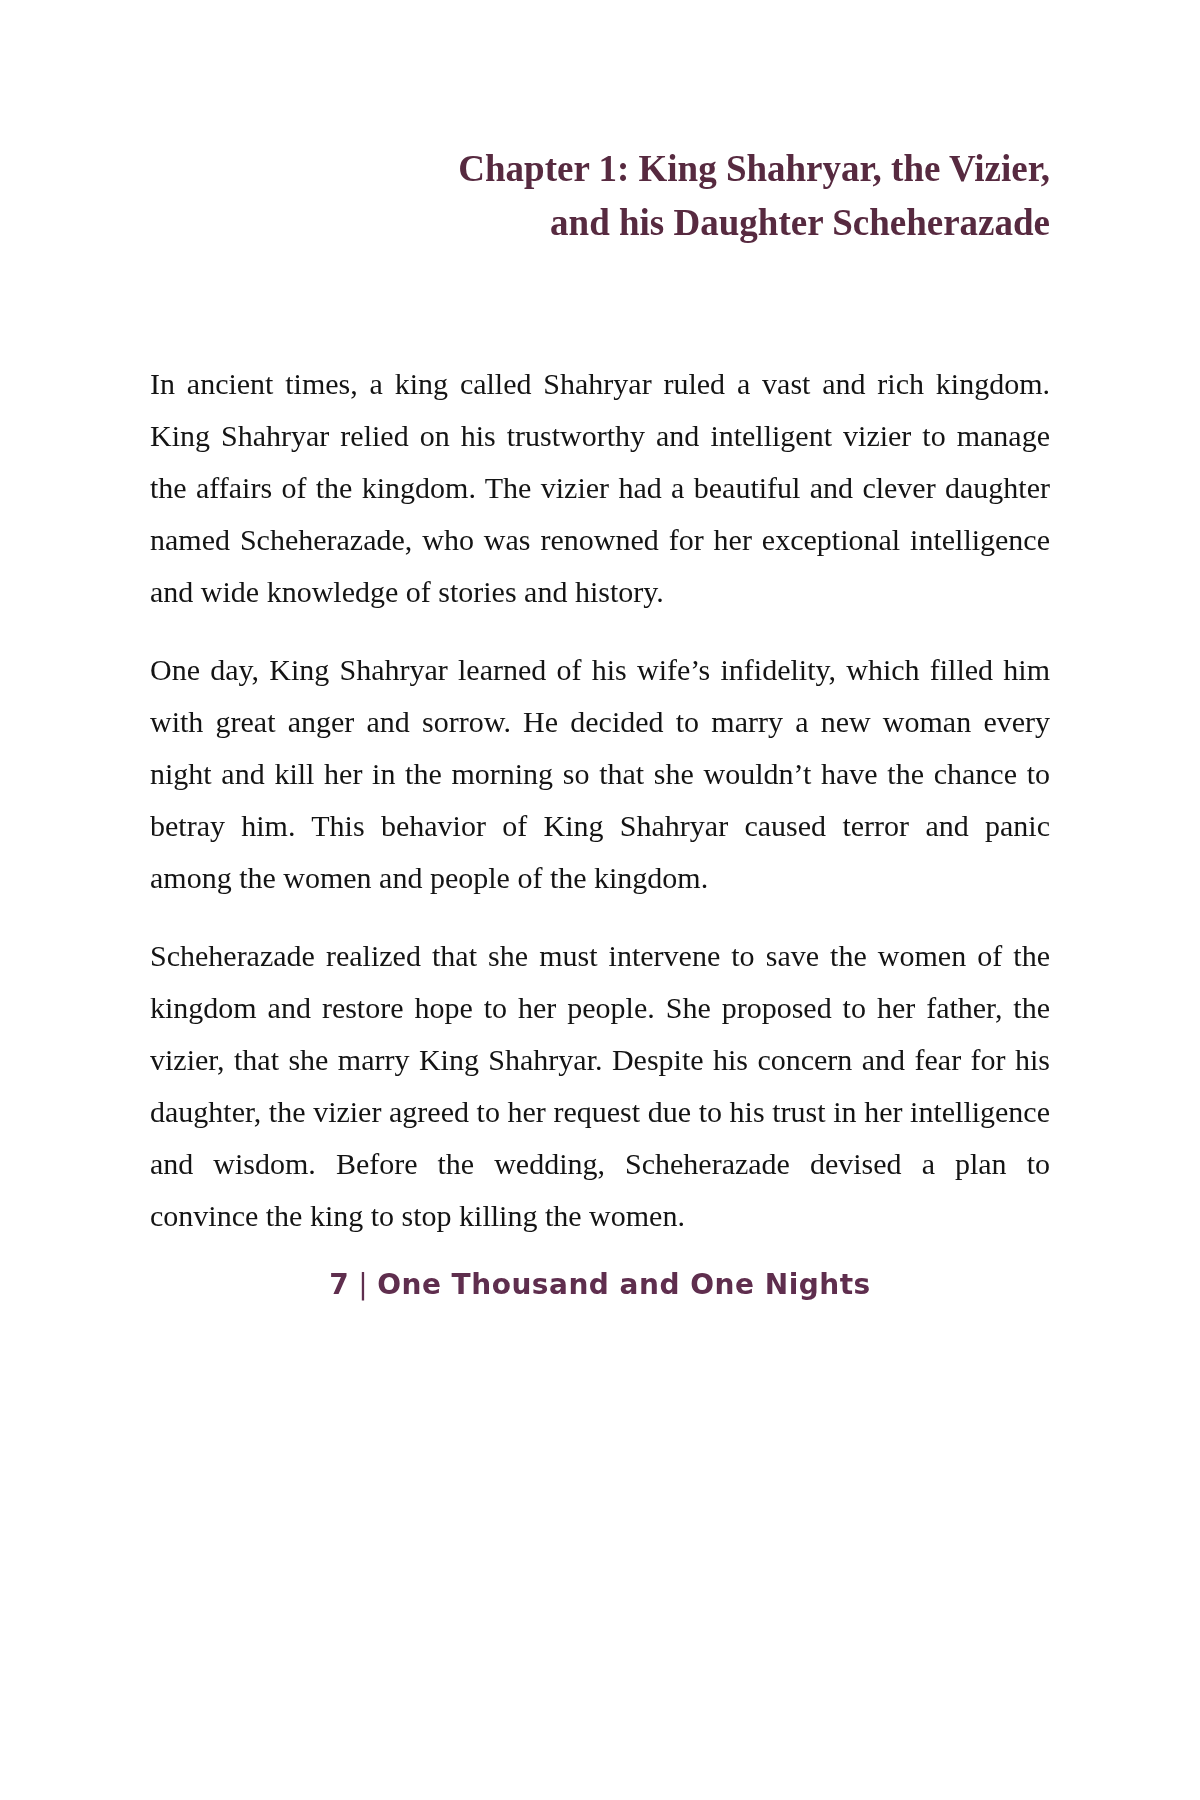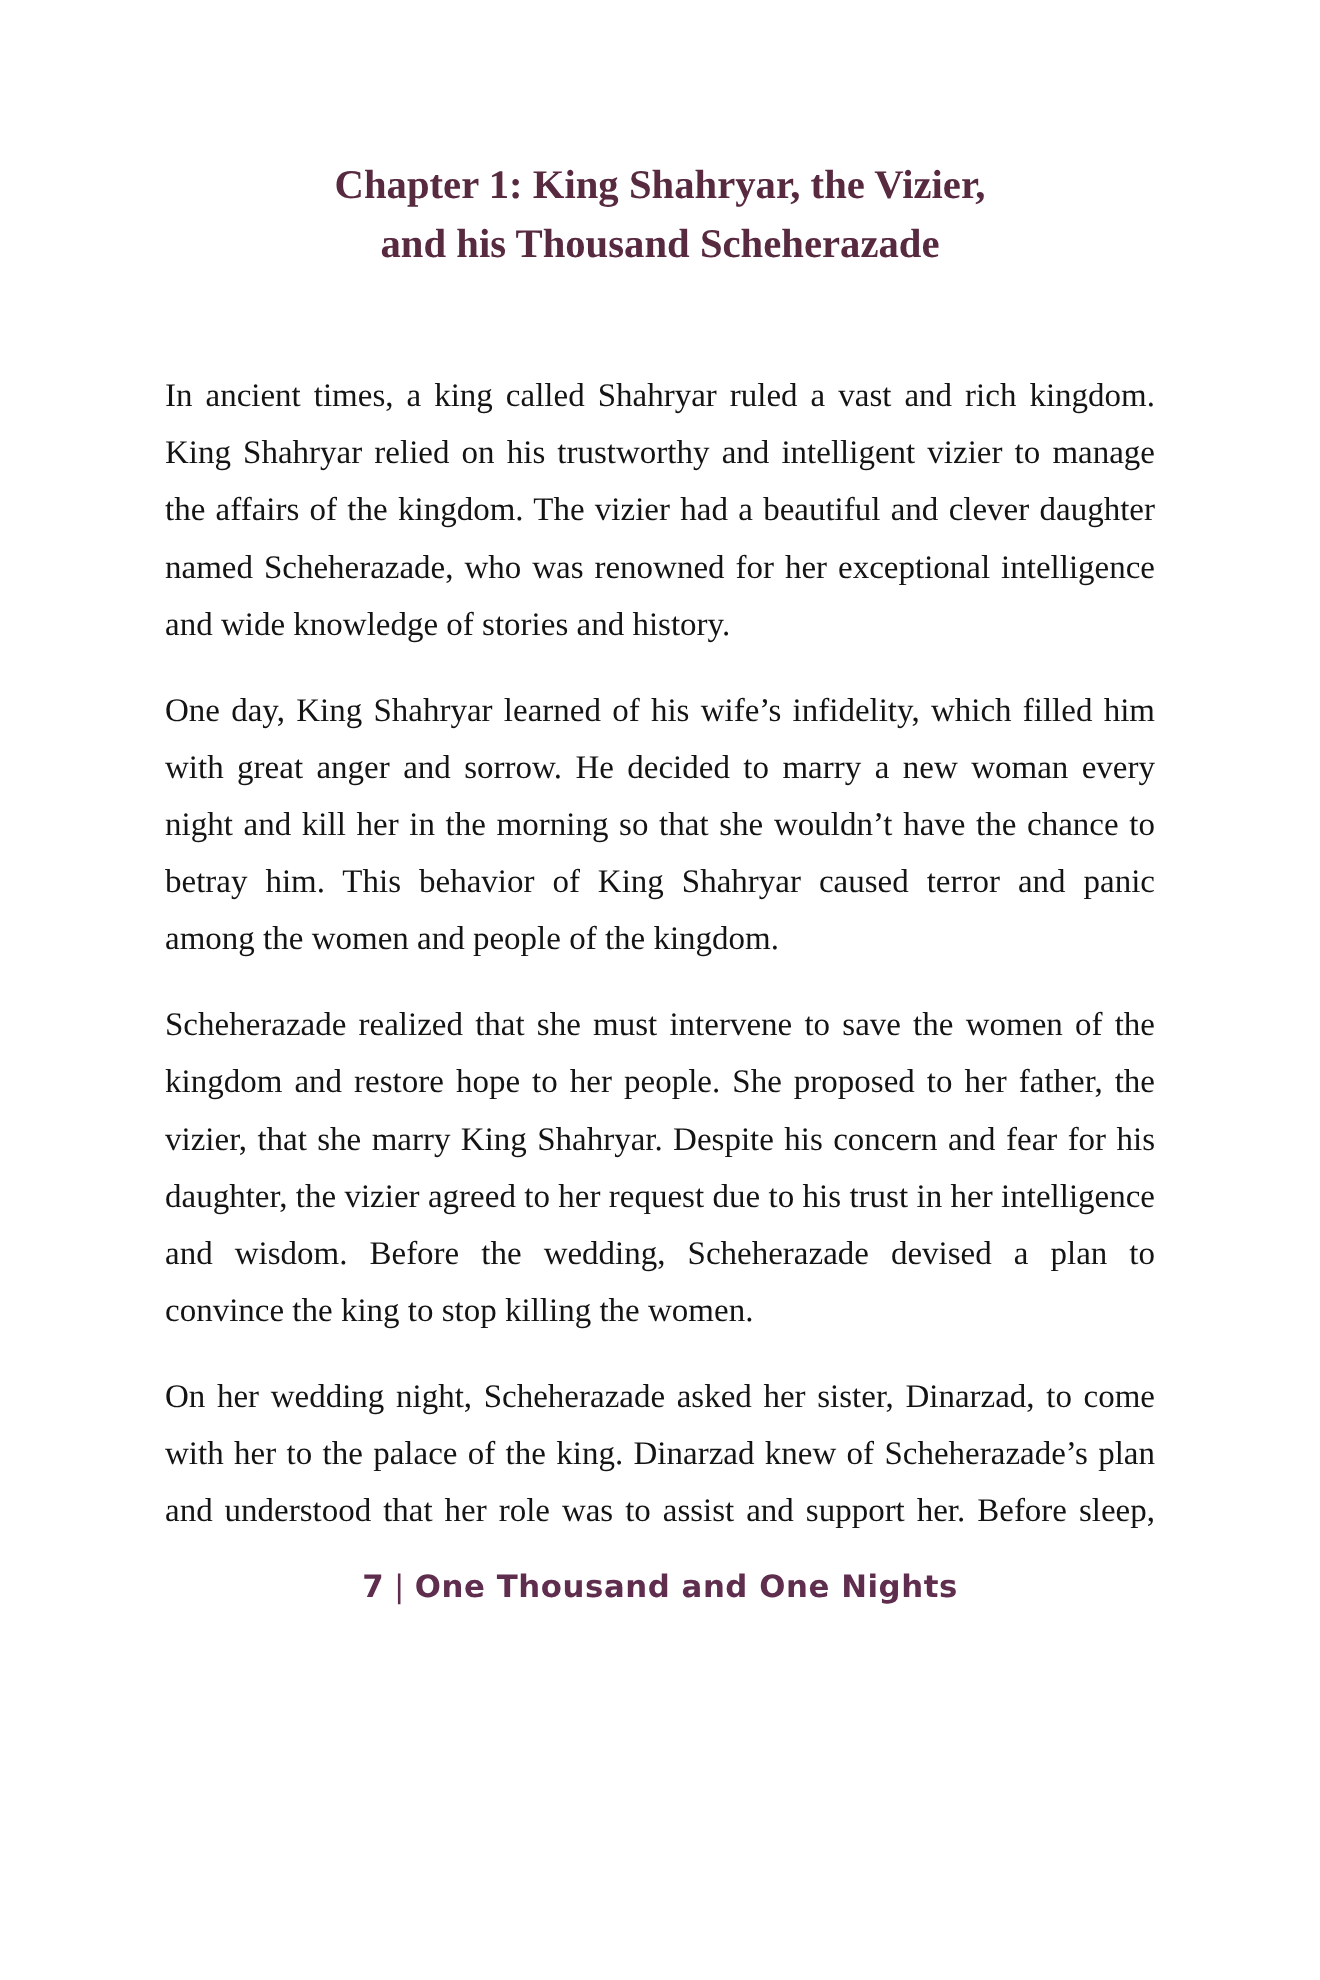--- a/index.html
+++ b/index.html
@@ -18,22 +18,22 @@
     background: var(--bg);
     overflow: hidden;
   }
   .page {
     box-sizing: border-box;
     width: 1200px;
     height: 1800px;
     padding: 142px 150px 0 150px;
   }
   .chapter-title {
-    margin: 0 0 84px 0;
-    text-align: center;
+    margin: 0 0 108px 0;
+    text-align: right;
     font-family: "Liberation Serif", "DejaVu Serif", serif;
     font-weight: bold;
     font-size: 37px;
     line-height: 54px;
     color: var(--heading-color);
   }
   .title-line {
     display: block;
   }
   .body-text {
@@ -72,26 +72,25 @@
     font-weight: 600;
     text-align: right;
   }
 </style>
 </head>
 <body>
 
 <div class="page">
   <h1 class="chapter-title">
     <span class="title-line">Chapter 1: King Shahryar, the Vizier,</span>
-    <span class="title-line">and his Thousand Scheherazade</span>
+    <span class="title-line">and his Daughter Scheherazade</span>
   </h1>
 
   <div class="body-text">
       <p class="para">In ancient times, a king called Shahryar ruled a vast and rich kingdom. King Shahryar relied on his trustworthy and intelligent vizier to manage the affairs of the kingdom. The vizier had a beautiful and clever daughter named Scheherazade, who was renowned for her exceptional intelligence and wide knowledge of stories and history.</p>
       <p class="para">One day, King Shahryar learned of his wife’s infidelity, which filled him with great anger and sorrow. He decided to marry a new woman every night and kill her in the morning so that she wouldn’t have the chance to betray him. This behavior of King Shahryar caused terror and panic among the women and people of the kingdom.</p>
       <p class="para">Scheherazade realized that she must intervene to save the women of the kingdom and restore hope to her people. She proposed to her father, the vizier, that she marry King Shahryar. Despite his concern and fear for his daughter, the vizier agreed to her request due to his trust in her intelligence and wisdom. Before the wedding, Scheherazade devised a plan to convince the king to stop killing the women.</p>
-      <p class="para stretch-last">On her wedding night, Scheherazade asked her sister, Dinarzad, to come with her to the palace of the king. Dinarzad knew of Scheherazade’s plan and understood that her role was to assist and support her. Before sleep,</p>
     </div>
 
   <div class="page-footer">
     <span class="page-num">7</span><span class="sep">|</span><span class="book-title">One Thousand and One Nights</span>
   </div>
 </div>
 
 </body></html>

